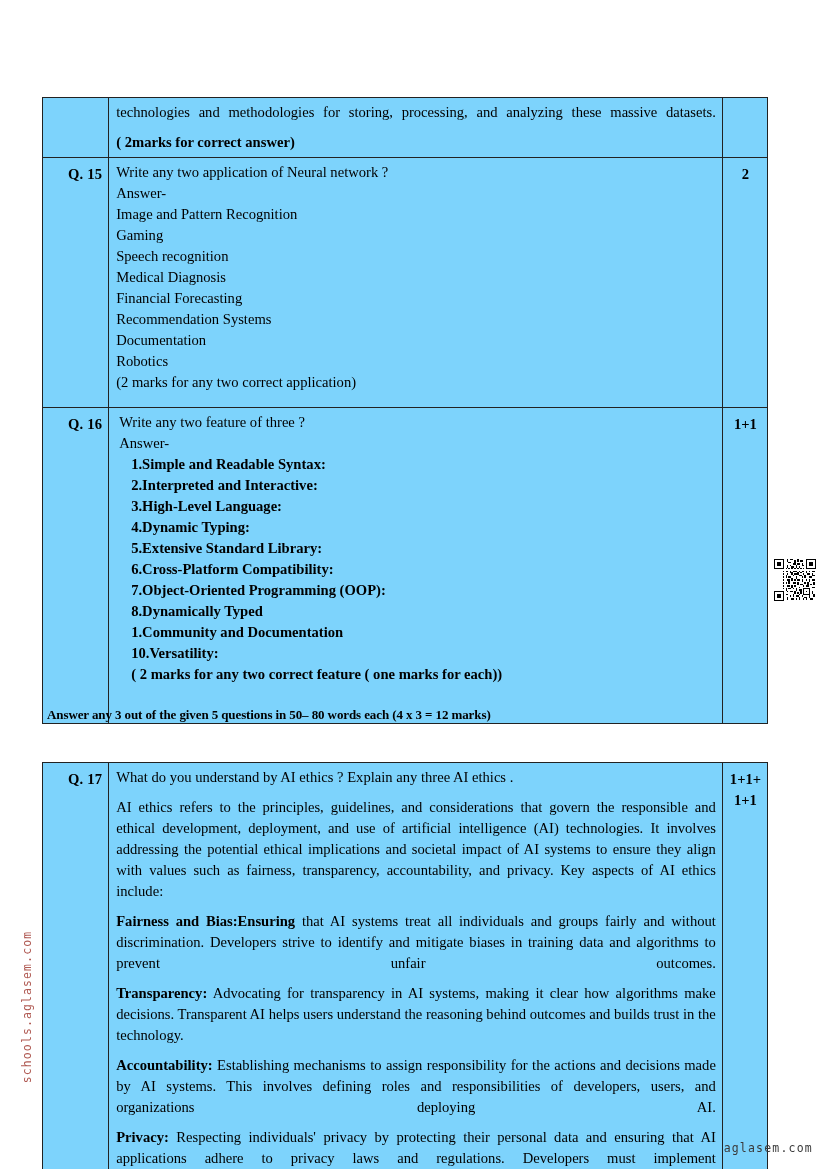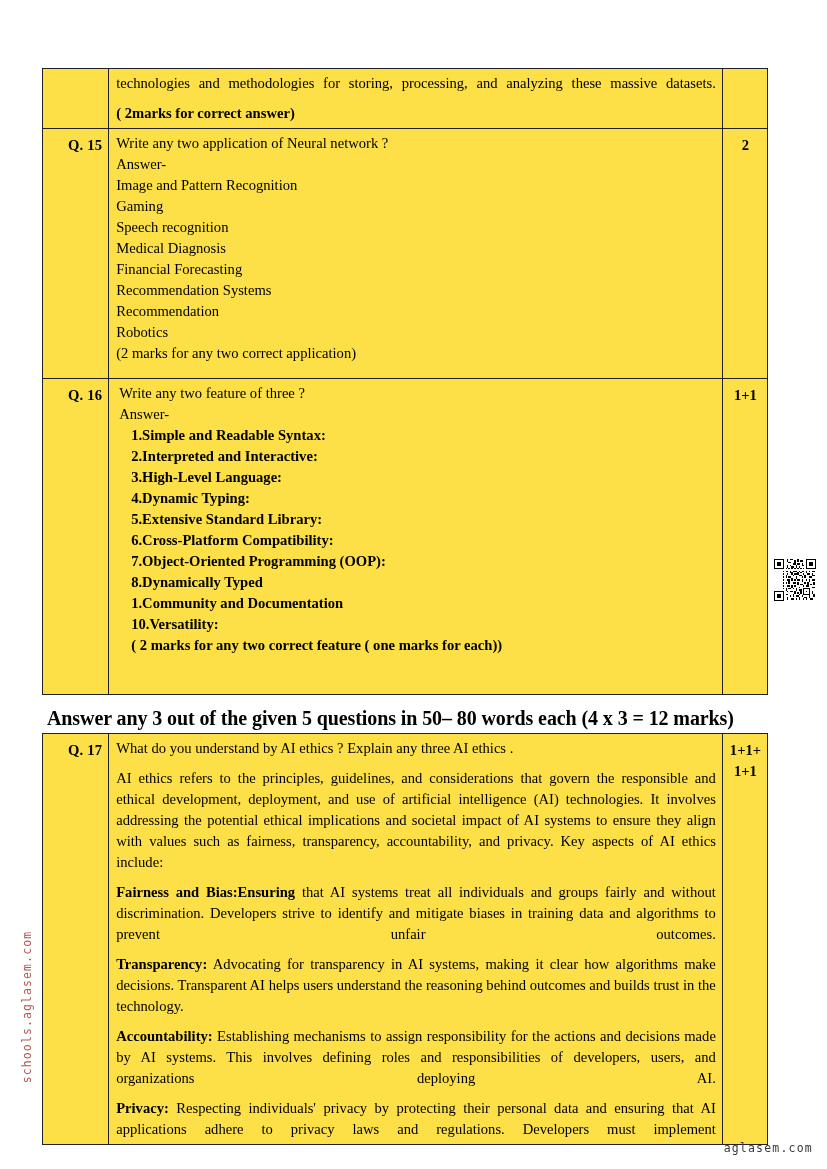--- a/index.html
+++ b/index.html
@@ -61,21 +61,22 @@
     height: 42px;
   }
   .qr-wrap svg { display:block; width:42px; height:42px; }
 
   
   .qtable {
     position: absolute;
     border-collapse: collapse;
     table-layout: fixed;
     border: 1.5px solid #555;
-    background: #fde047;
+    background: #7dd3fc;
+    margin-top: 29px;
   }
   .qtable td {
     border: 1px solid #222;
     vertical-align: top;
     padding: 4px 6px 4px 7px;
     font-size: 14.6px;
     line-height: 1.44;
   }
   .col-q  { width: 66px;  text-align: right; }
   .col-body { width: 612px; }
@@ -108,21 +109,21 @@
   
   #table-top { left: 42px; top: 68px; width: 726px; }
   
   #table-q17 { left: 42px; top: 733px; width: 726px; }
 
   .section-heading {
     position: absolute;
     left: 47px;
     top: 707px;
     font-weight: bold;
-    font-size: 20px;
+    font-size: 13px;
     letter-spacing: -0.1px;
     white-space: nowrap;
   }
 
   .cell-pad-lg { padding-left: 10px !important; }
   .indent-1 { padding-left: 12px; display:block;font-weight:bold; }
 </style>
 </head>
 <body>
 
@@ -149,21 +150,21 @@
         <td class="col-q qlabel">Q. 15</td>
         <td class="col-body">
           <span class="line">Write any two application of Neural network ?</span>
           <span class="line">Answer-</span>
           <span class="line">Image and Pattern Recognition</span>
           <span class="line">Gaming</span>
           <span class="line">Speech recognition</span>
           <span class="line">Medical Diagnosis</span>
           <span class="line">Financial Forecasting</span>
           <span class="line">Recommendation Systems</span>
-          <span class="line">Recommendation</span>
+          <span class="line">Documentation</span>
           <span class="line">Robotics</span>
           <span class="line">(2 marks for any two correct application)</span>
           <span class="line" style="height:10px">&nbsp;</span>
         </td>
         <td class="col-marks marks">2</td>
       </tr>
 
       <tr>
         <td class="col-q qlabel">Q. 16</td>
         <td class="col-body cell-pad-lg">

